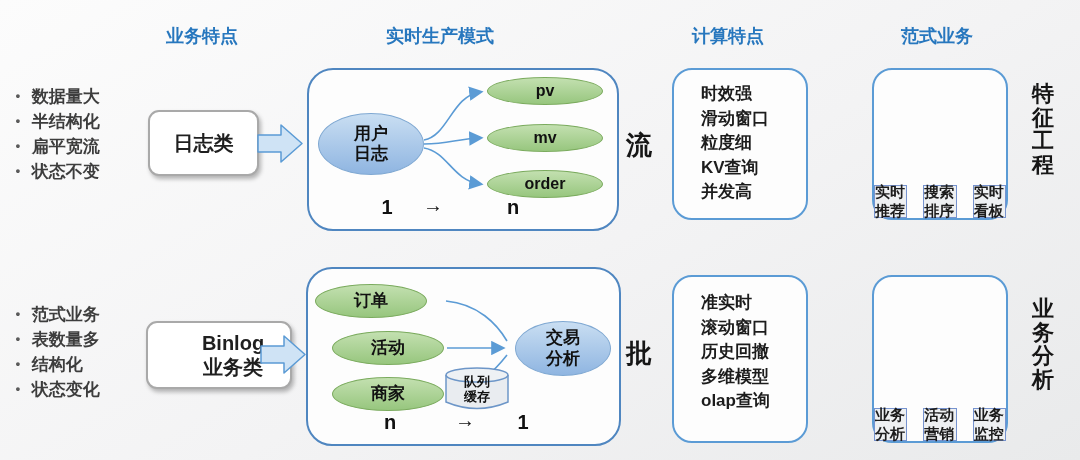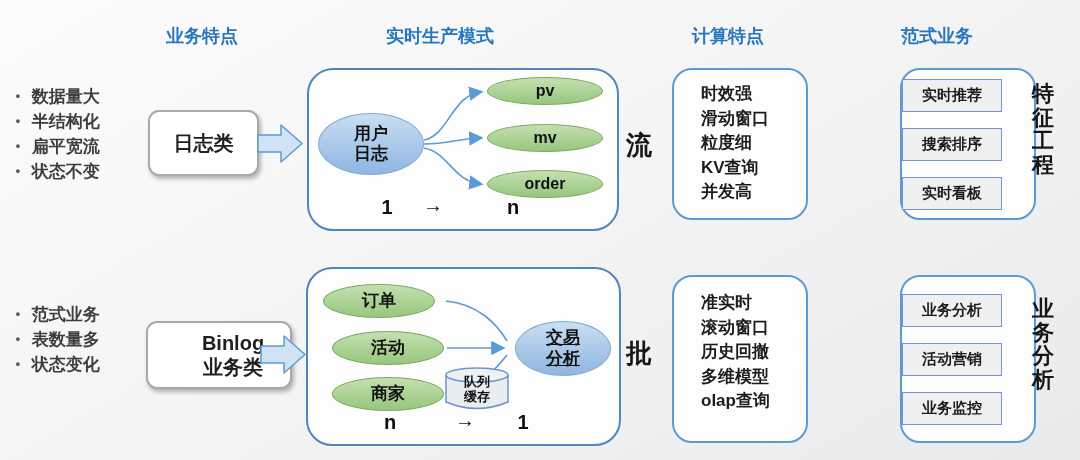--- a/index.html
+++ b/index.html
@@ -9,21 +9,21 @@
   .abs{position:absolute;}
   .hdr{position:absolute;font-size:18px;font-weight:700;color:#2777be;text-align:center;white-space:nowrap;margin-top:8px;}
   .bullets{position:absolute;font-size:17px;font-weight:700;color:#3d3d3d;line-height:24px;white-space:nowrap;font-family:Liberation Mono, monospace;}
   .bullets .bi::before{content:"•";font-size:13px;margin-right:10px;position:relative;top:-2px;color:#5a5a5a;}
   .src{position:absolute;background:#fff;border:2px solid #a9a9a9;border-radius:11px;
     box-shadow:2px 3px 4px rgba(0,0,0,.28);display:flex;flex-direction:column;
     align-items:center;justify-content:center;font-size:20px;font-weight:700;color:#1f1f1f;line-height:1.22;}
   .bigbox{position:absolute;border:2.5px solid #4f86c0;border-radius:26px;background:#fdfdfd;}
   .panel{position:absolute;border:2px solid #5b9bd5;border-radius:20px;background:#fdfdfd;box-sizing:border-box;}
   .panel.compute{font-size:17px;font-weight:700;color:#1c1c1c;line-height:24.5px;padding:12px 0 0 27px;}
-  .panel.scene{display:flex;flex-direction:column;align-items:flex-start;justify-content:center;gap:16px;margin-left:28px;}
+  .panel.scene{display:flex;flex-direction:row;align-items:flex-end;justify-content:center;gap:16px;}
   .scene-item{width:98px;height:31px;background:#eef0f2;border:1.5px solid #7693cf;box-sizing:content-box;
     display:flex;align-items:center;justify-content:center;font-size:15px;font-weight:600;color:#1c1c1c;}
   .ellipse{position:absolute;border-radius:50%;display:flex;flex-direction:column;align-items:center;justify-content:center;
     text-align:center;font-weight:700;color:#111;box-sizing:border-box;}
   .green{background:linear-gradient(180deg,#c3e0b0 0%,#97c67e 100%);border:1.5px solid #7bab5e;font-size:17px;line-height:1.15;}
   .blue{background:linear-gradient(180deg,#c9def2 0%,#8fb5e1 100%);border:1.5px solid #7fa8d2;font-size:17px;line-height:1.18;}
   .en{font-size:16px;}
   .card{position:absolute;font-size:20px;font-weight:700;color:#111;width:34px;text-align:center;}
   .mode{position:absolute;font-size:26px;font-weight:700;color:#161616;}
   .vert{position:absolute;width:26px;font-size:22px;font-weight:700;color:#161616;
@@ -45,20 +45,21 @@
   <div class="bullets" style="left:14px;top:86px;">
     <div class="bi">数据量大</div>
     <div class="bi">半结构化</div>
     <div class="bi">扁平宽流</div>
     <div class="bi">状态不变</div>
   </div>
 
   <div class="bullets" style="left:14px;top:304px;">
     <div class="bi">范式业务</div>
     <div class="bi">表数量多</div>
+    <div class="bi">结构化</div>
     <div class="bi">状态变化</div>
   </div>
 
   <div class="src" style="left:148px;top:110px;width:107px;height:62px;">
     <span>日志类</span>
       <span></span>
   </div>
   <div class="src" style="left:146px;top:321px;width:114px;height:64px;padding-left:28px;">
     <span>Binlog</span>
       <span>业务类</span>
@@ -78,24 +79,24 @@
     <span>用户</span>
     <span>日志</span>
   </div>
   <div class="ellipse green en" style="left:487px;top:77px;width:116px;height:28px;">pv</div>
   <div class="ellipse green en" style="left:487px;top:124px;width:116px;height:28px;">mv</div>
   <div class="ellipse green en" style="left:487px;top:170px;width:116px;height:28px;">order</div>
   <div class="card" style="left:370px;top:196px;">1</div>
   <div class="card" style="left:416px;top:194px;">→</div>
   <div class="card" style="left:496px;top:196px;">n</div>
 
-  <div class="ellipse green" style="left:323px;top:284px;width:112px;height:34px;">订单</div>
+  <div class="ellipse green" style="left:315px;top:284px;width:112px;height:34px;">订单</div>
   <div class="ellipse green" style="left:332px;top:331px;width:112px;height:34px;">活动</div>
   <div class="ellipse green" style="left:332px;top:377px;width:112px;height:34px;">商家</div>
-  <div class="ellipse blue" style="left:515px;top:321px;width:96px;height:55px;text-decoration:underline;">
+  <div class="ellipse blue" style="left:515px;top:321px;width:96px;height:55px;">
     <span>交易</span>
     <span>分析</span>
   </div>
   <div class="card" style="left:373px;top:411px;">n</div>
   <div class="card" style="left:448px;top:409px;">→</div>
   <div class="card" style="left:506px;top:411px;">1</div>
 
   <svg class="abs" style="left:0;top:0;pointer-events:none;" width="1080" height="460">
     <defs>
       <marker id="arr" markerWidth="9" markerHeight="9" viewBox="0 0 10 10" refX="7.5" refY="5" orient="auto">

